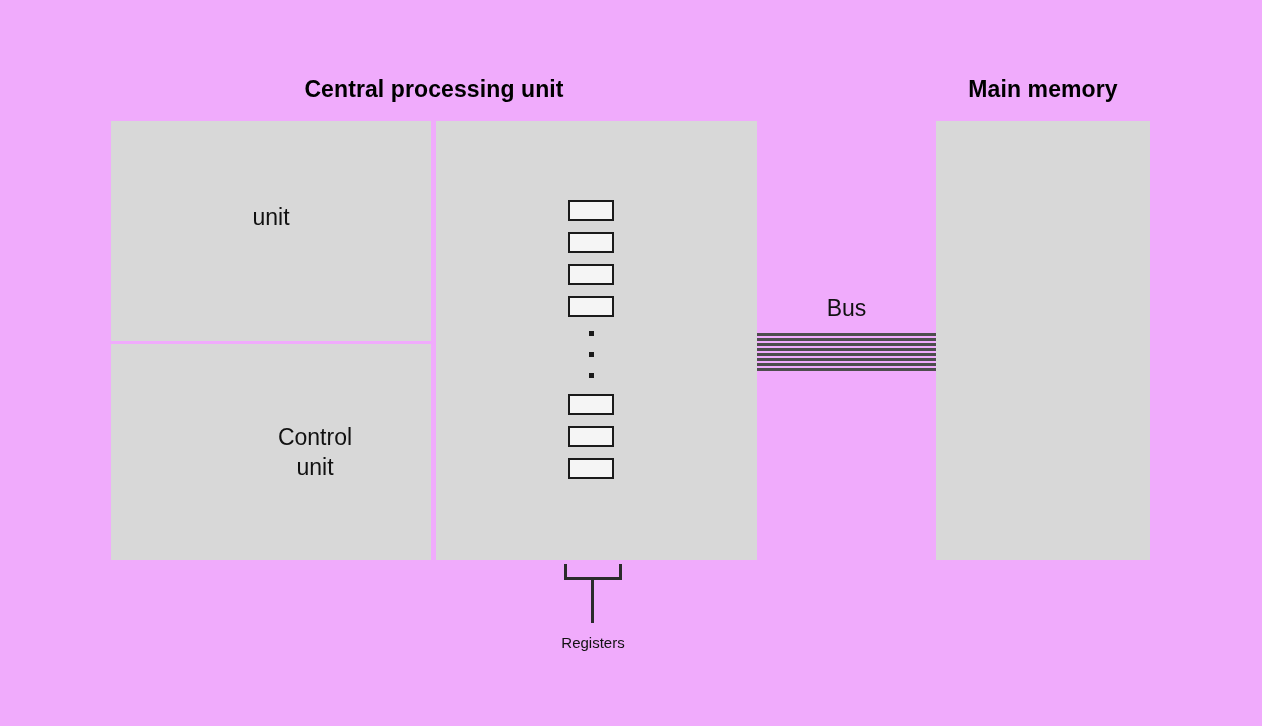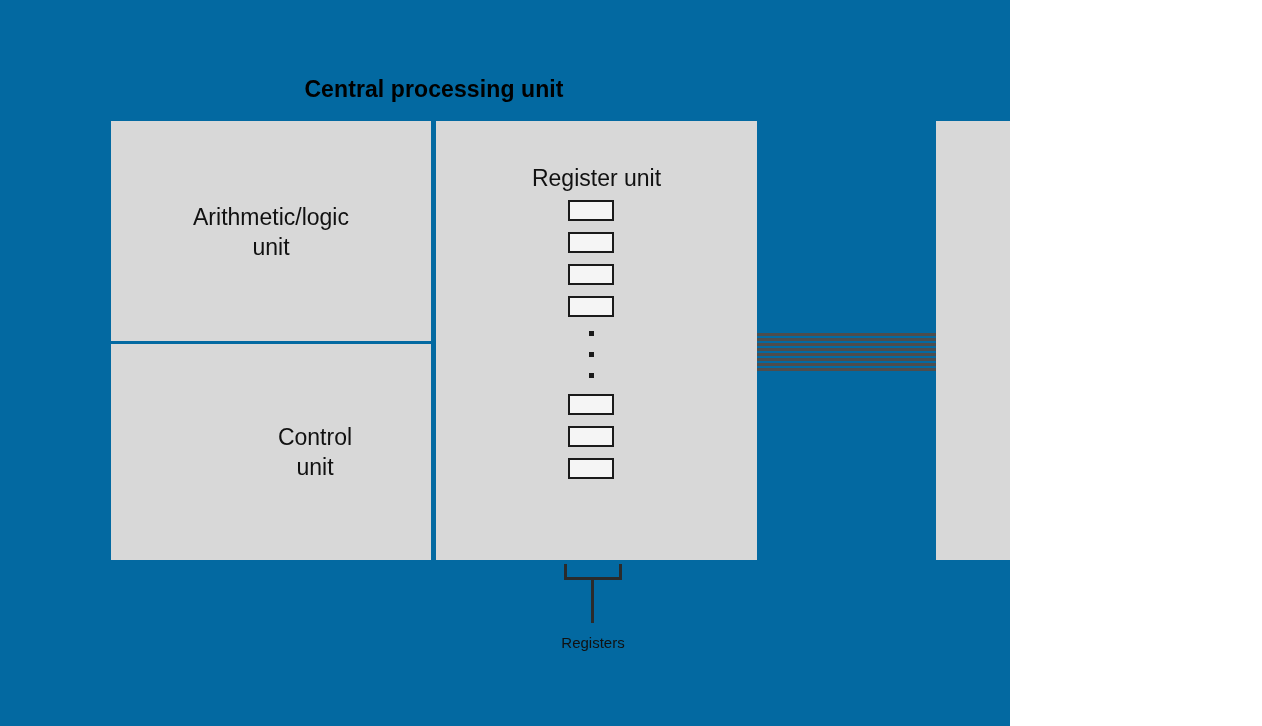--- a/index.html
+++ b/index.html
@@ -6,23 +6,23 @@
     margin: 0;
     padding: 0;
     background: #ffffff;
   }
   body {
     font-family: "Liberation Sans", sans-serif;
     -webkit-font-smoothing: antialiased;
   }
   #stage {
     position: relative;
-    width: 1010px;
+    width: 1262px;
     height: 726px;
-    background: #0369a1;
+    background: #f0abfc;
     overflow: hidden;
   }
 
   
   .heading {
     position: absolute;
     font-weight: bold;
     font-size: 23px;
     color: #000000;
     text-align: center;
@@ -152,49 +152,49 @@
     white-space: nowrap;
   }
 </style>
 </head>
 <body>
 
 <div id="stage">
 
   <div class="heading" id="cpu-heading">Central processing unit</div>
 
+  <div class="heading" id="mem-heading">Main memory</div>
 
   <div class="panel" id="alu-box"></div>
   <div class="panel-label" id="alu-label">
-    <div>Arithmetic/logic</div>
     <div>unit</div>
   </div>
 
   <div class="panel" id="control-box"></div>
   <div class="panel-label" id="control-label">
     <div>Control</div>
     <div>unit</div>
   </div>
 
   <div class="panel" id="register-box"></div>
-  <div class="panel-label" id="register-label">Register unit</div>
 
   <div id="register-cells">
       <div class="register-cell" style="top: 200px;"></div>
       <div class="register-cell" style="top: 232px;"></div>
       <div class="register-cell" style="top: 264px;"></div>
       <div class="register-cell" style="top: 296px;"></div>
       <div class="ellipsis-dot" style="top: 331px;"></div>
       <div class="ellipsis-dot" style="top: 352px;"></div>
       <div class="ellipsis-dot" style="top: 373px;"></div>
       <div class="register-cell" style="top: 394px;"></div>
       <div class="register-cell" style="top: 426px;"></div>
       <div class="register-cell" style="top: 458px;"></div>
     </div>
 
+  <div id="bus-label">Bus</div>
   <div id="bus-lines">
       <div class="bus-line" style="top: 0px;"></div>
       <div class="bus-line" style="top: 5px;"></div>
       <div class="bus-line" style="top: 10px;"></div>
       <div class="bus-line" style="top: 15px;"></div>
       <div class="bus-line" style="top: 20px;"></div>
       <div class="bus-line" style="top: 25px;"></div>
       <div class="bus-line" style="top: 30px;"></div>
       <div class="bus-line" style="top: 35px;"></div>
     </div>

